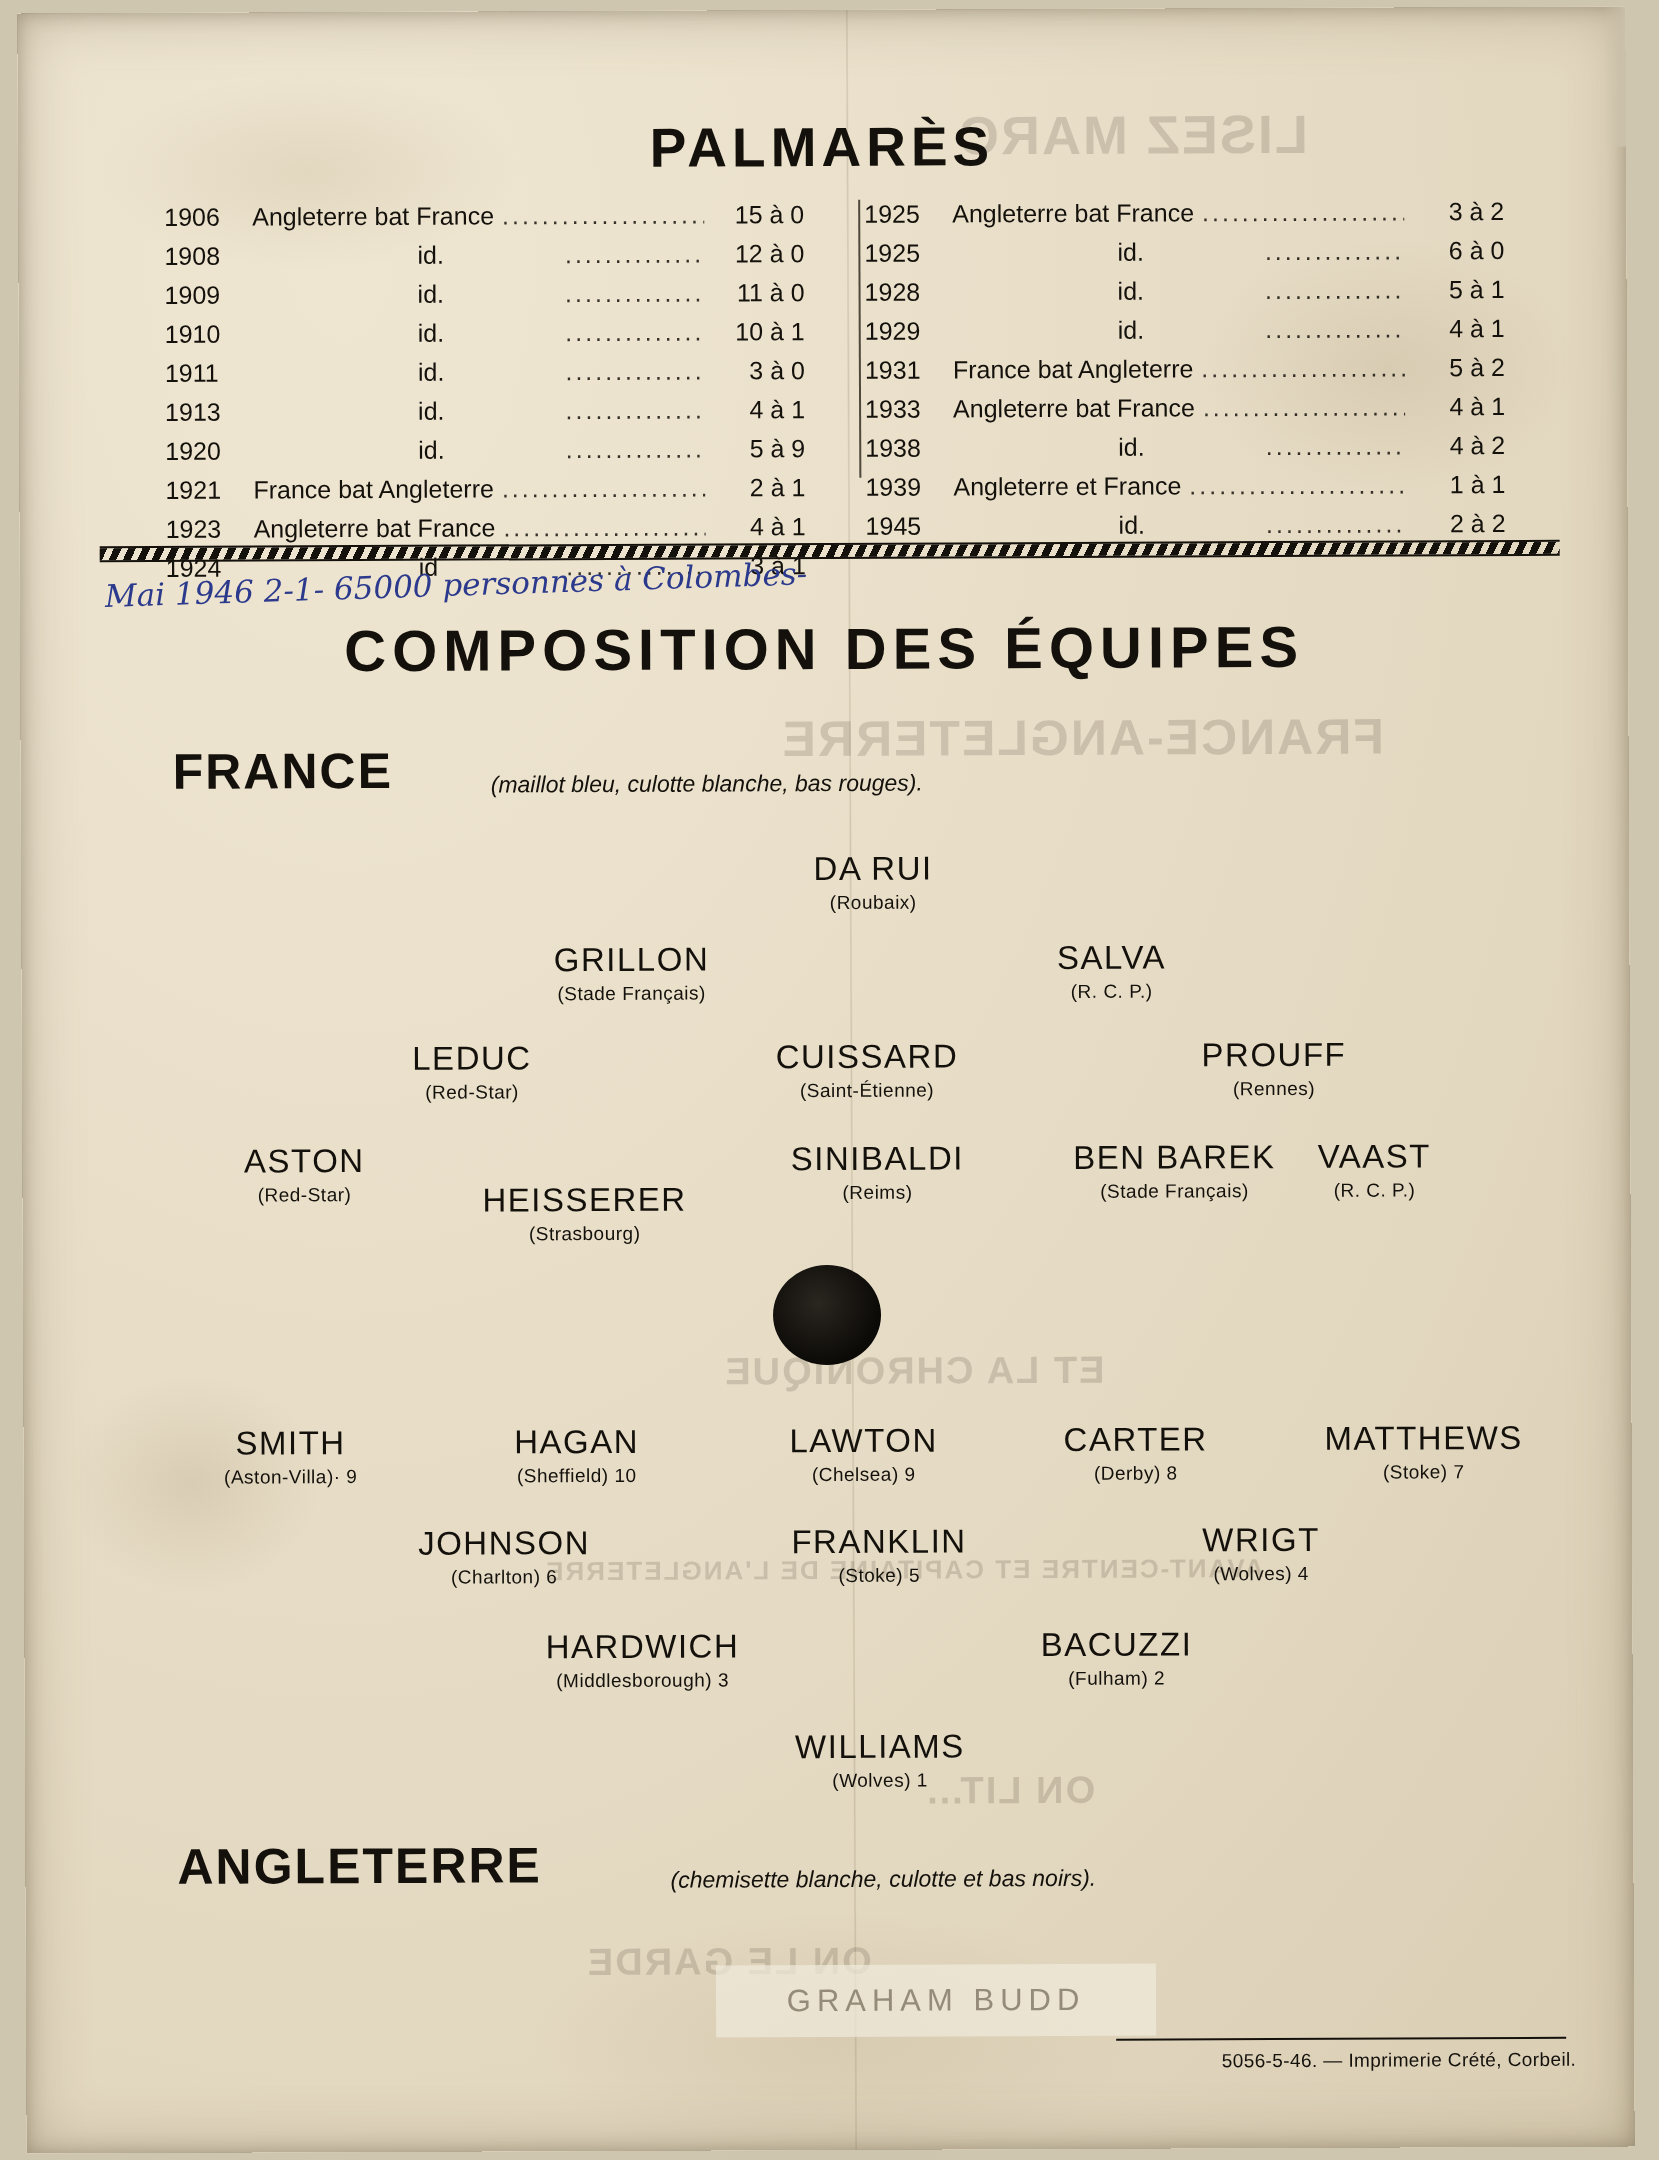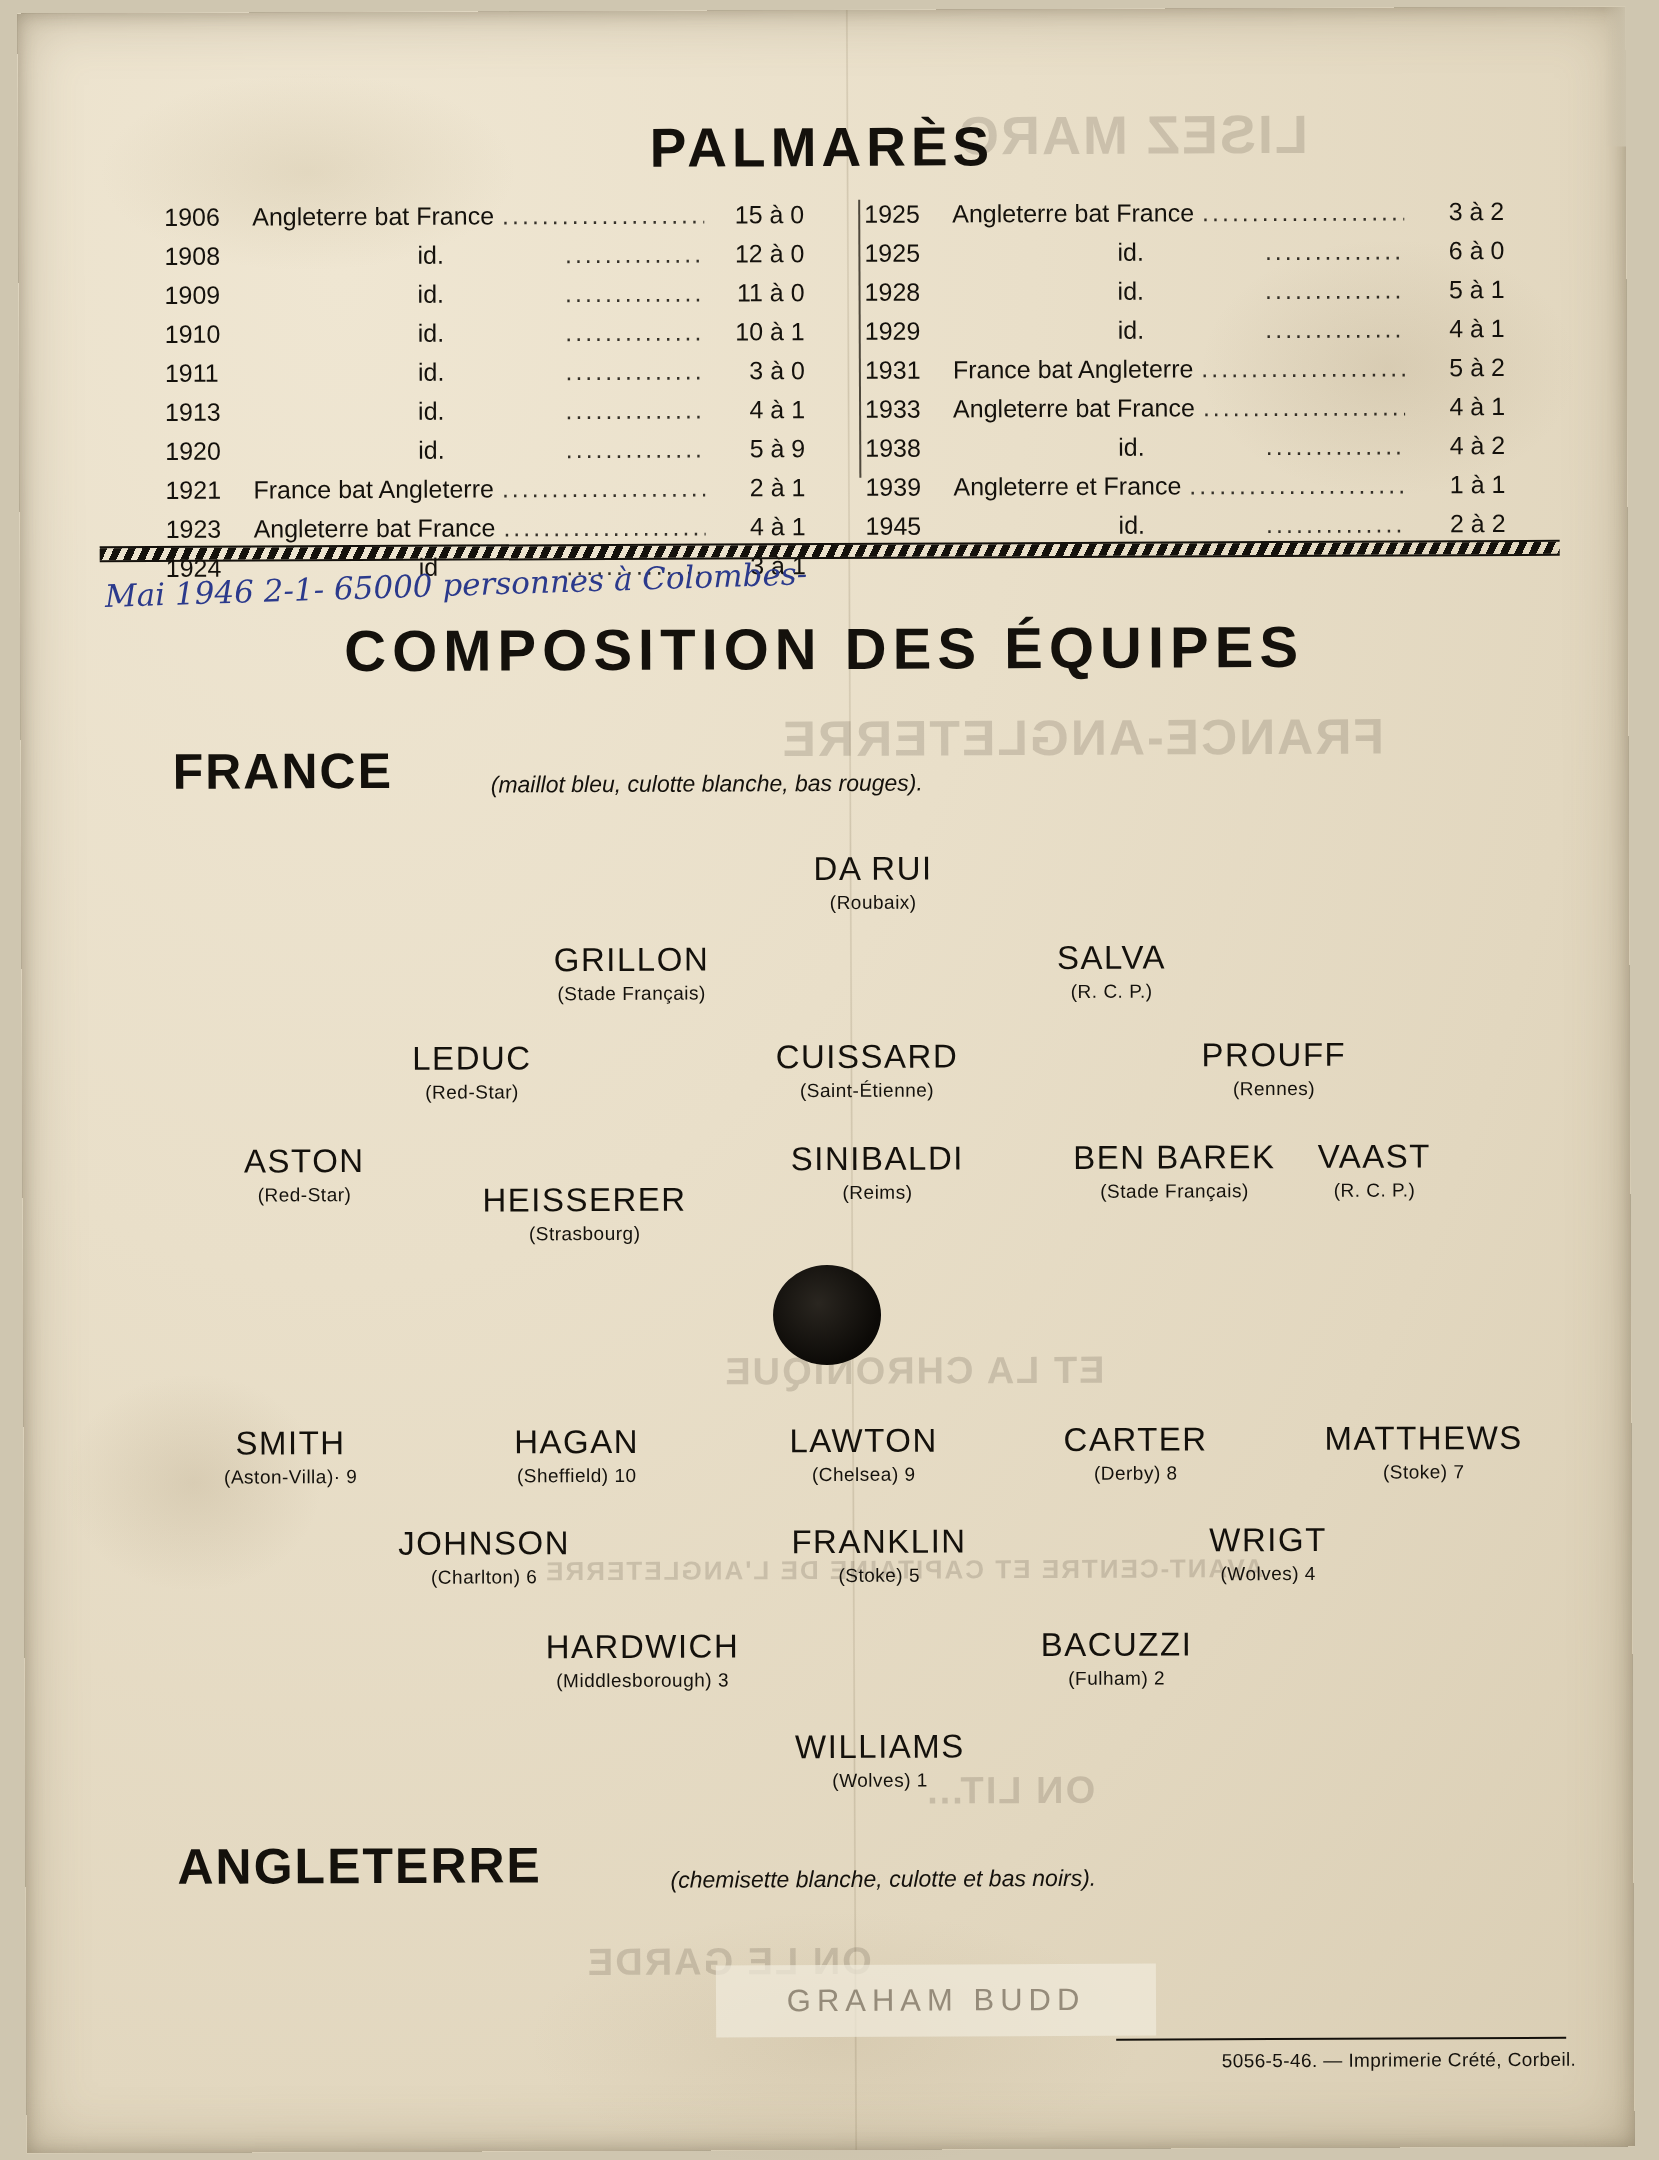--- a/index.html
+++ b/index.html
@@ -326,29 +326,29 @@
       <div class="pclub">(Chelsea) 9</div>
     </div>
     <div class="player" style="left:1112px;top:1412px;">
       <div class="pname">CARTER</div>
       <div class="pclub">(Derby) 8</div>
     </div>
     <div class="player" style="left:1400px;top:1412px;">
       <div class="pname">MATTHEWS</div>
       <div class="pclub">(Stoke) 7</div>
     </div>
-    <div class="player" style="left:460px;top:1513px;">
+    <div class="player" style="left:480px;top:1513px;">
       <div class="pname">JOHNSON</div>
       <div class="pclub">(Charlton) 6</div>
     </div>
     <div class="player" style="left:855px;top:1513px;">
       <div class="pname">FRANKLIN</div>
       <div class="pclub">(Stoke) 5</div>
     </div>
-    <div class="player" style="left:1237px;top:1513px;margin-left:7px;">
+    <div class="player" style="left:1237px;top:1513px;">
       <div class="pname">WRIGT</div>
       <div class="pclub">(Wolves) 4</div>
     </div>
     <div class="player" style="left:618px;top:1617px;">
       <div class="pname">HARDWICH</div>
       <div class="pclub">(Middlesborough) 3</div>
     </div>
     <div class="player" style="left:1092px;top:1617px;">
       <div class="pname">BACUZZI</div>
       <div class="pclub">(Fulham) 2</div>

